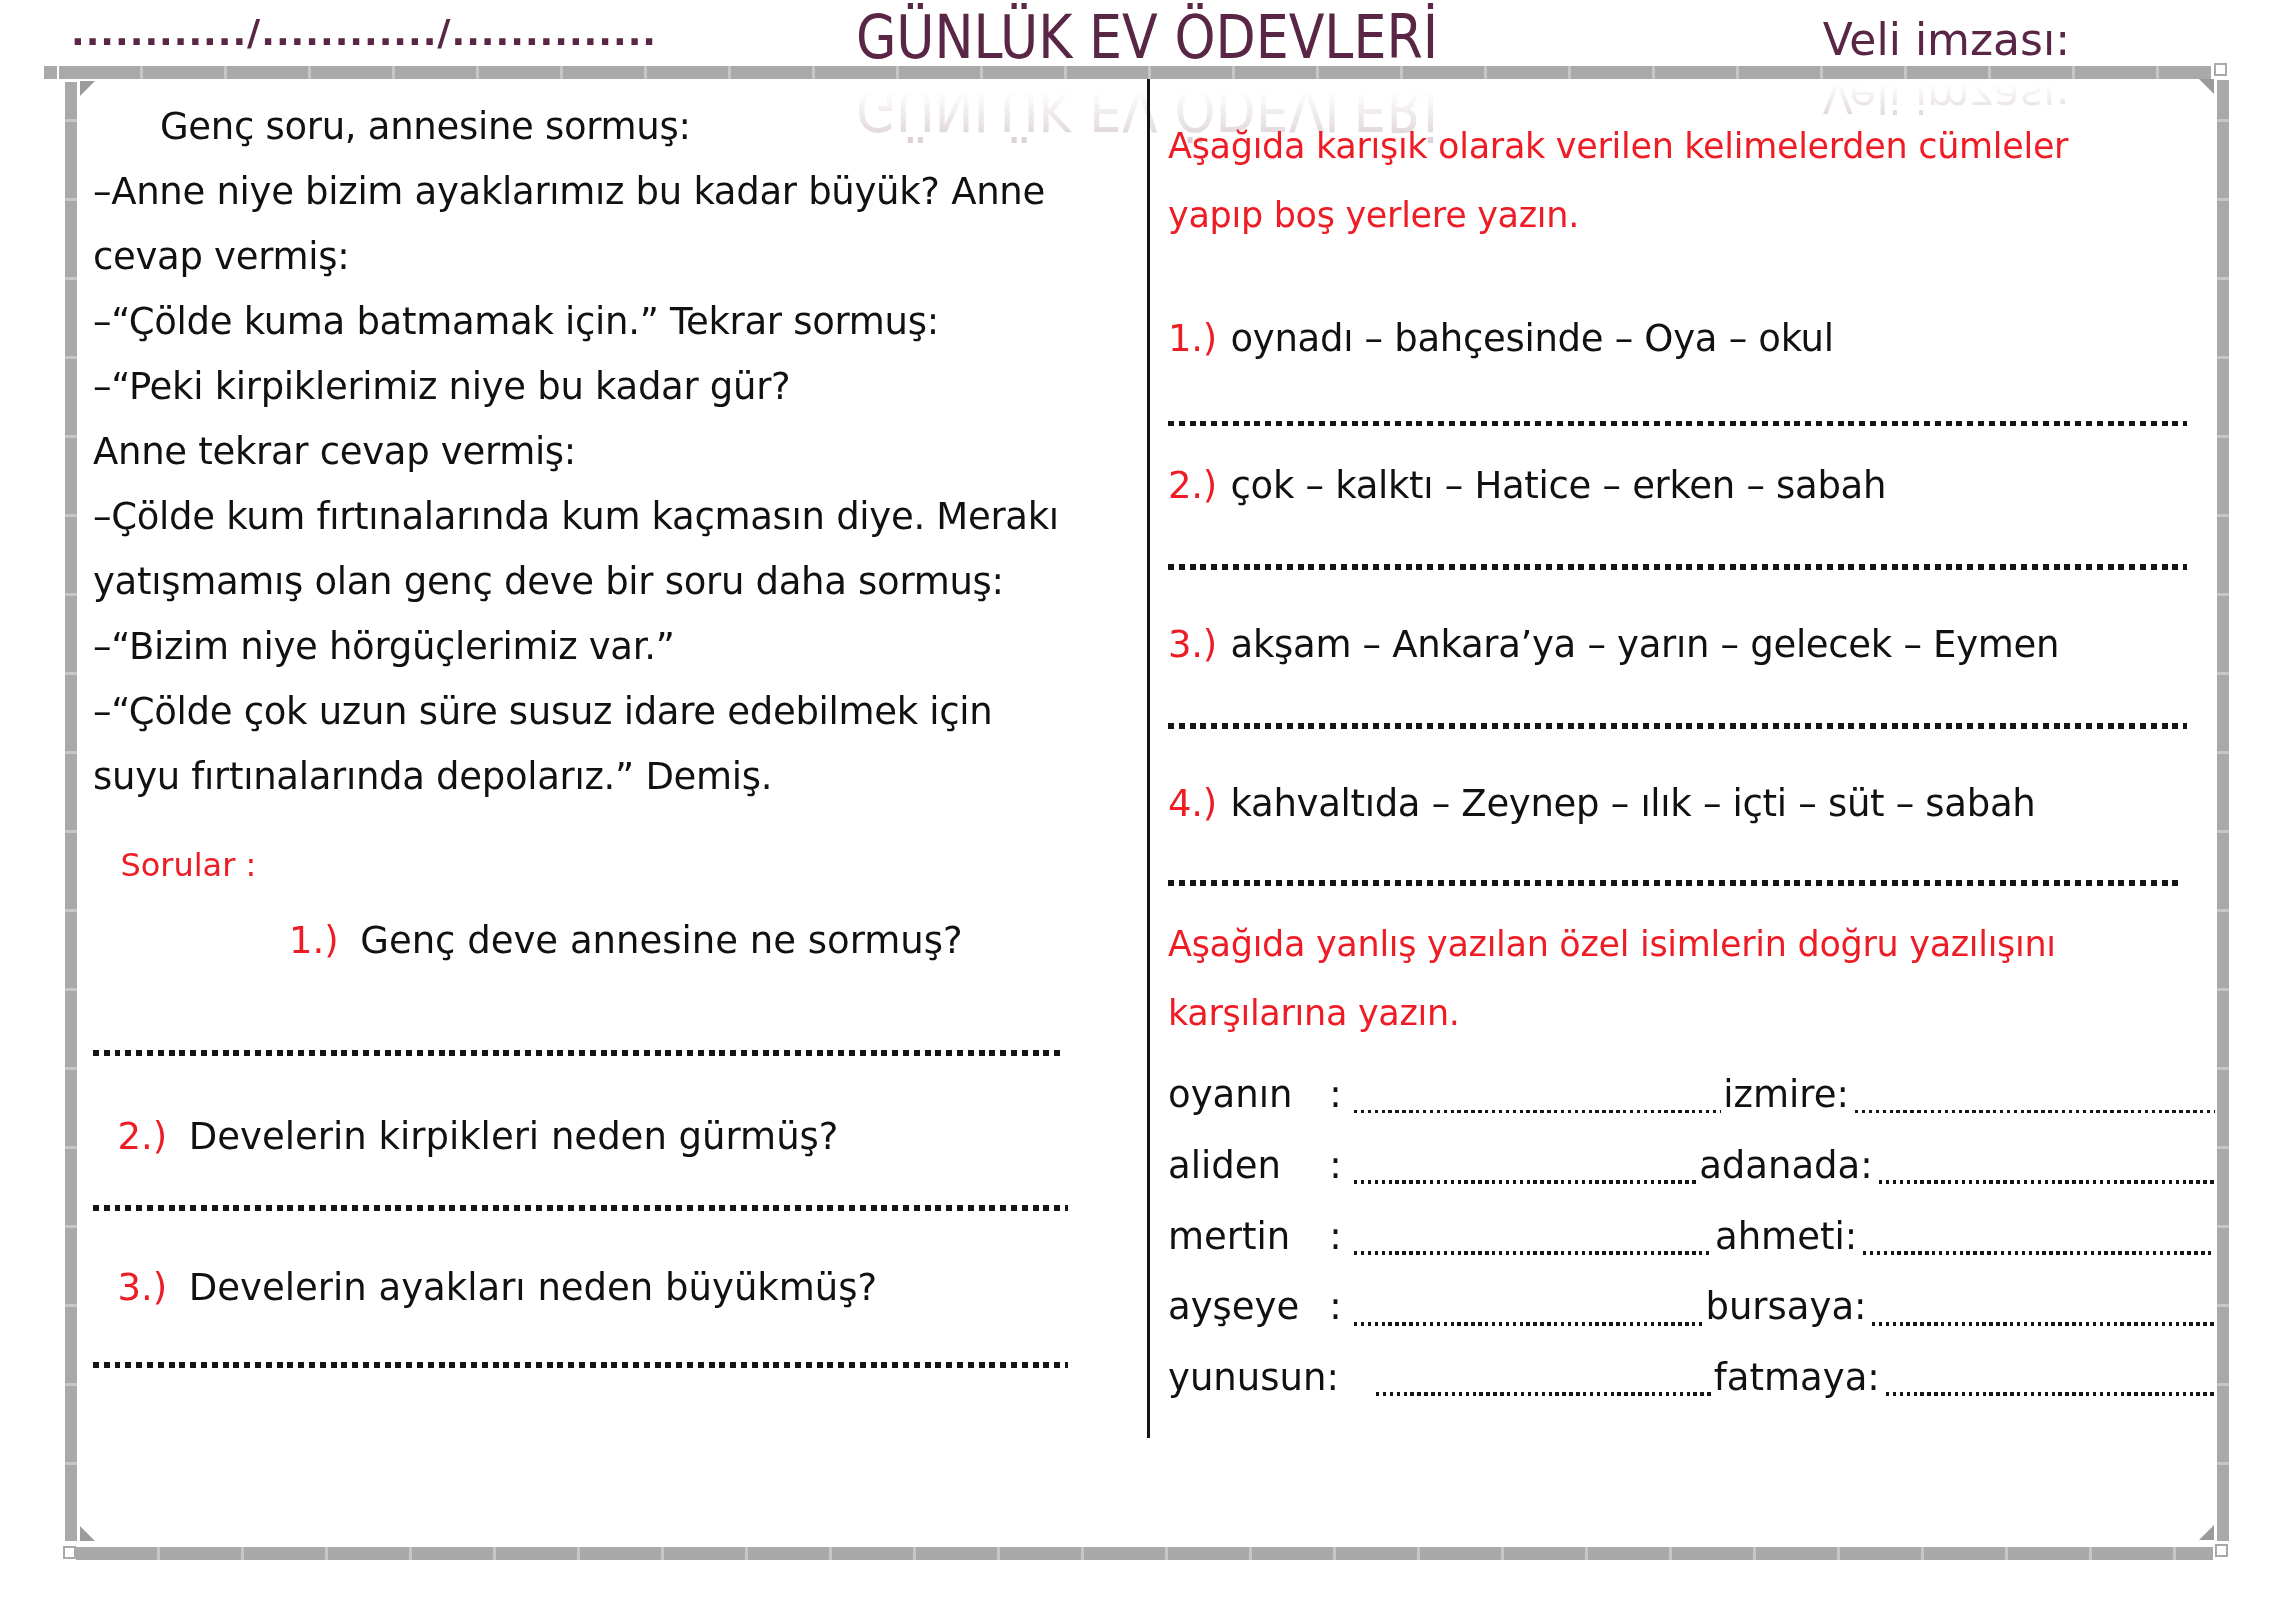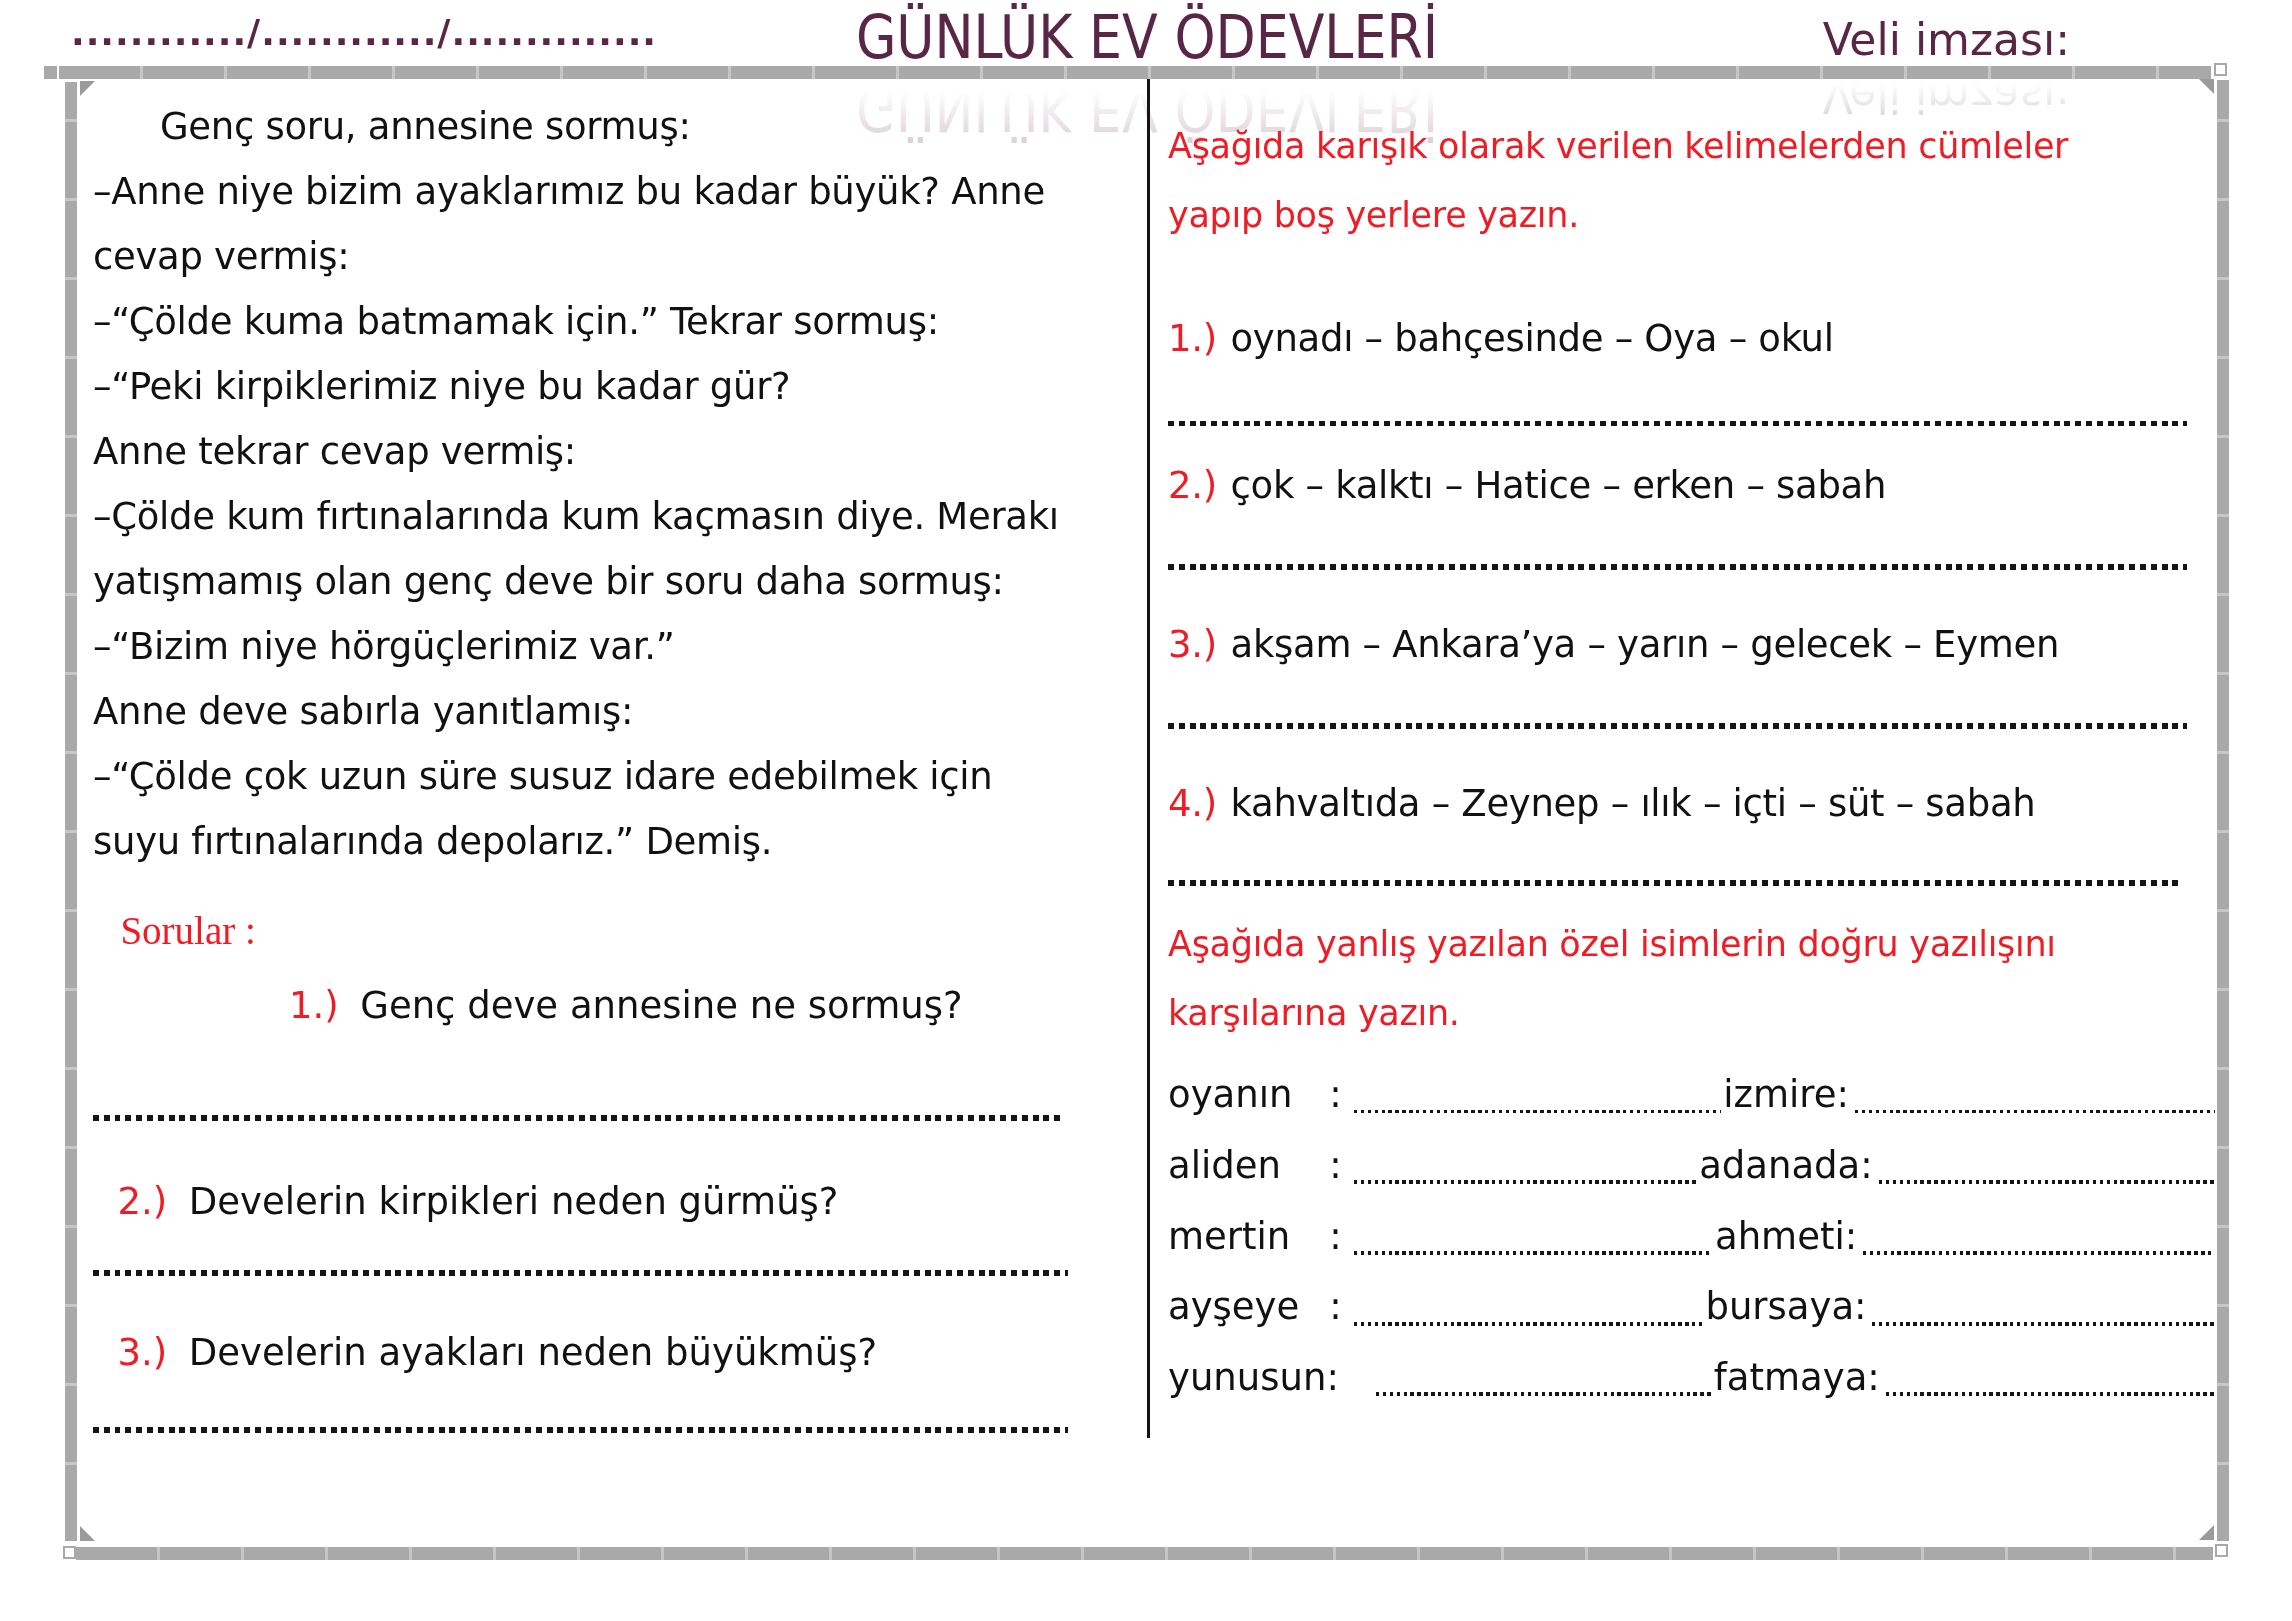--- a/index.html
+++ b/index.html
@@ -55,21 +55,21 @@
   .tri-tr{left:2199px;top:79px;border-top:15.7px solid #9b9b9b;border-left:15.7px solid transparent;}
   .tri-bl{left:80px;top:1526px;border-bottom:15.7px solid #9b9b9b;border-right:15.7px solid transparent;}
   .tri-br{left:2199px;top:1525px;border-bottom:15.7px solid #9b9b9b;border-left:15.7px solid transparent;}
   .col-divider{position:absolute;left:1147px;top:78px;width:2.9px;height:1360px;background:#141414;z-index:1;}
   
   .left-col{position:absolute;left:93px;top:94px;width:1041px;}
   .right-col{position:absolute;left:1168px;top:94px;width:1047px;}
   .story p{margin:0;font-size:37px;line-height:65px;letter-spacing:-0.3px;white-space:nowrap;}
   .story p:first-child{text-indent:67px;}
   .red{color:var(--red,#ee1c24);}
-  .sorular{margin:27.4px 0 0 27.4px;font-size:39px;line-height:59px;font-family:Liberation Serif, serif;}
+  .sorular{margin:27.4px 0 0 27.4px;font-size:32px;line-height:59px;}
   .qrow{margin-left:24.5px;font-size:37px;line-height:59px;white-space:nowrap;}
   .qrow .num{color:var(--red,#ee1c24);margin-right:21.6px;}
   .q1{margin-top:15.7px;text-align:center;}
   .dotline{height:5.9px;background:repeating-linear-gradient(90deg,#151515 0 5.9px,transparent 5.9px 10.8px);}
   .dl1{margin-top:80px;width:970px;}
   .q2{margin-top:51px;}
   .dl2{margin-top:39px;width:975px;}
   .q3{margin-top:47px;}
   .dl3{margin-top:45px;width:975px;}
   .instruction{margin:0;text-align:left;color:var(--red,#ee1c24);font-size:35px;line-height:69px;white-space:nowrap;letter-spacing:-0.3px;}
@@ -123,21 +123,20 @@
   <div class="story">
     <p>Genç soru, annesine sormuş:</p>
     <p>–Anne niye bizim ayaklarımız bu kadar büyük? Anne</p>
     <p>cevap vermiş:</p>
     <p>–“Çölde kuma batmamak için.” Tekrar sormuş:</p>
     <p>–“Peki kirpiklerimiz niye bu kadar gür?</p>
     <p>Anne tekrar cevap vermiş:</p>
     <p>–Çölde kum fırtınalarında kum kaçmasın diye. Merakı</p>
     <p>yatışmamış olan genç deve bir soru daha sormuş:</p>
     <p>–“Bizim niye hörgüçlerimiz var.”</p>
-    <p>Anne deve sabırla yanıtlamış:</p>
     <p>–“Çölde çok uzun süre susuz idare edebilmek için</p>
     <p>suyu fırtınalarında depolarız.” Demiş.</p>
   </div>
   <div class="sorular red">Sorular :</div>
 
   <div class="qrow q1">
     <span class="num">1.)</span><span>Genç deve annesine ne sormuş?</span>
   </div>
   <div class="dotline dl1"></div>
 

